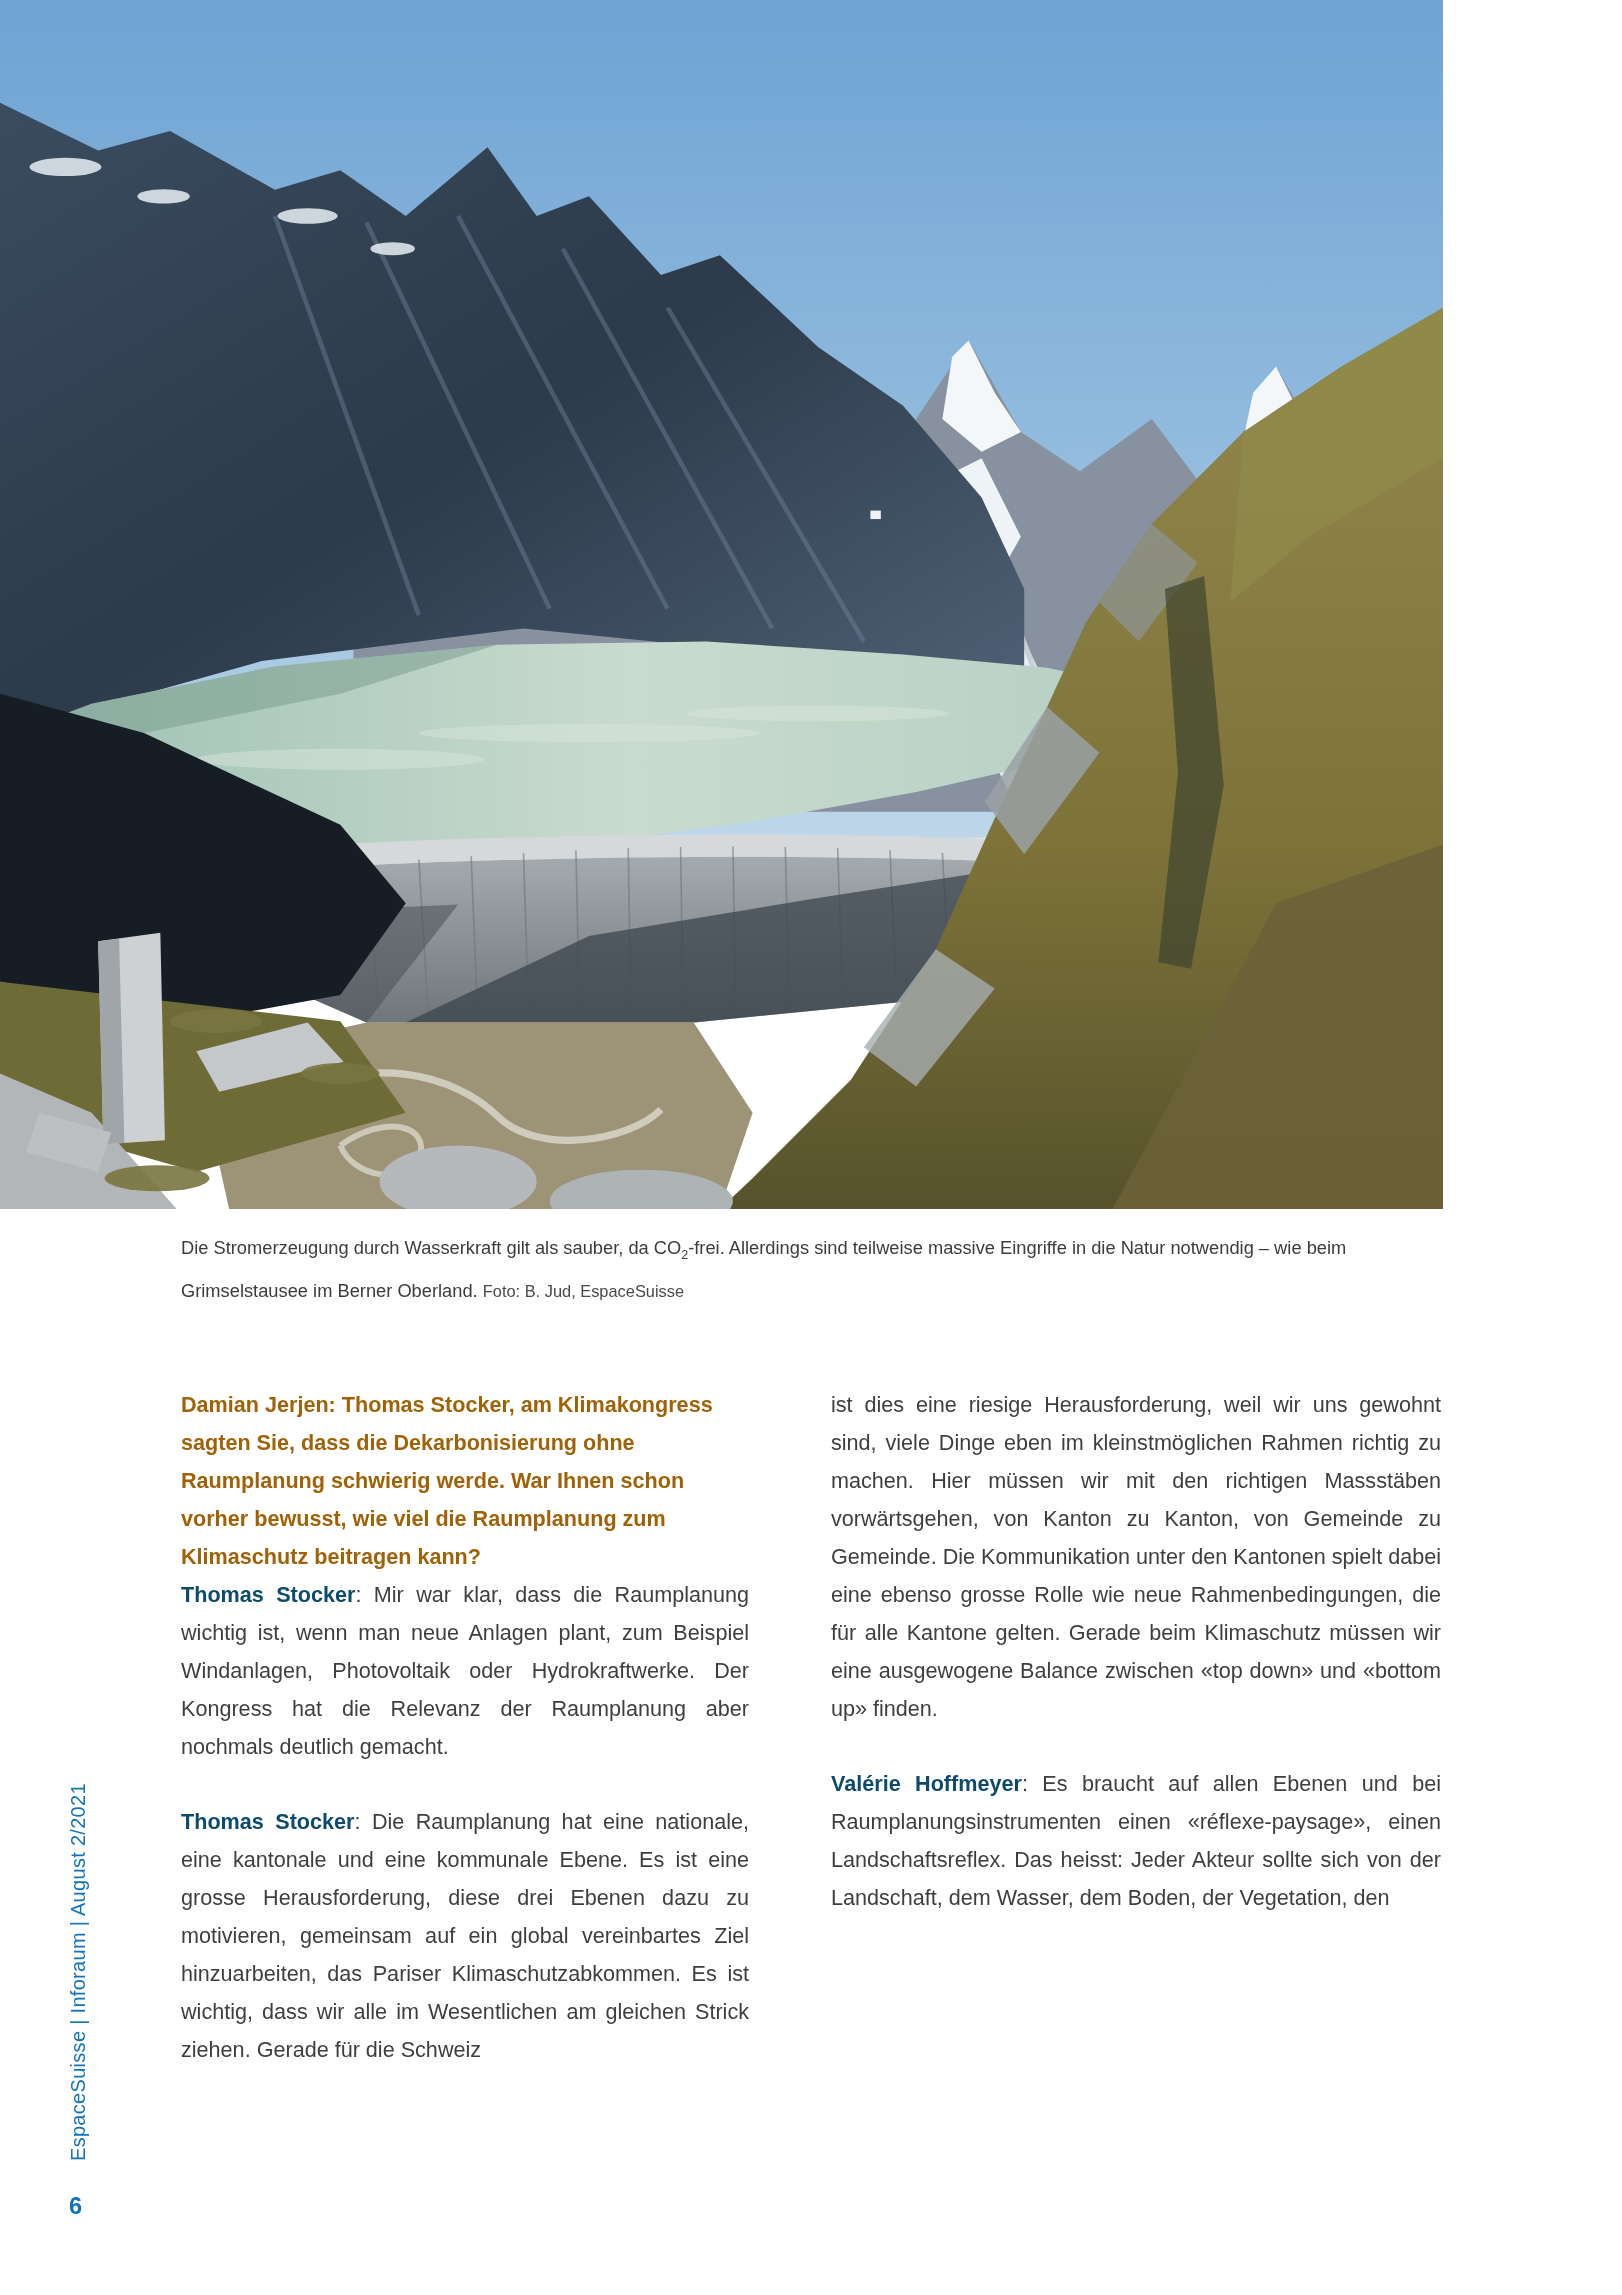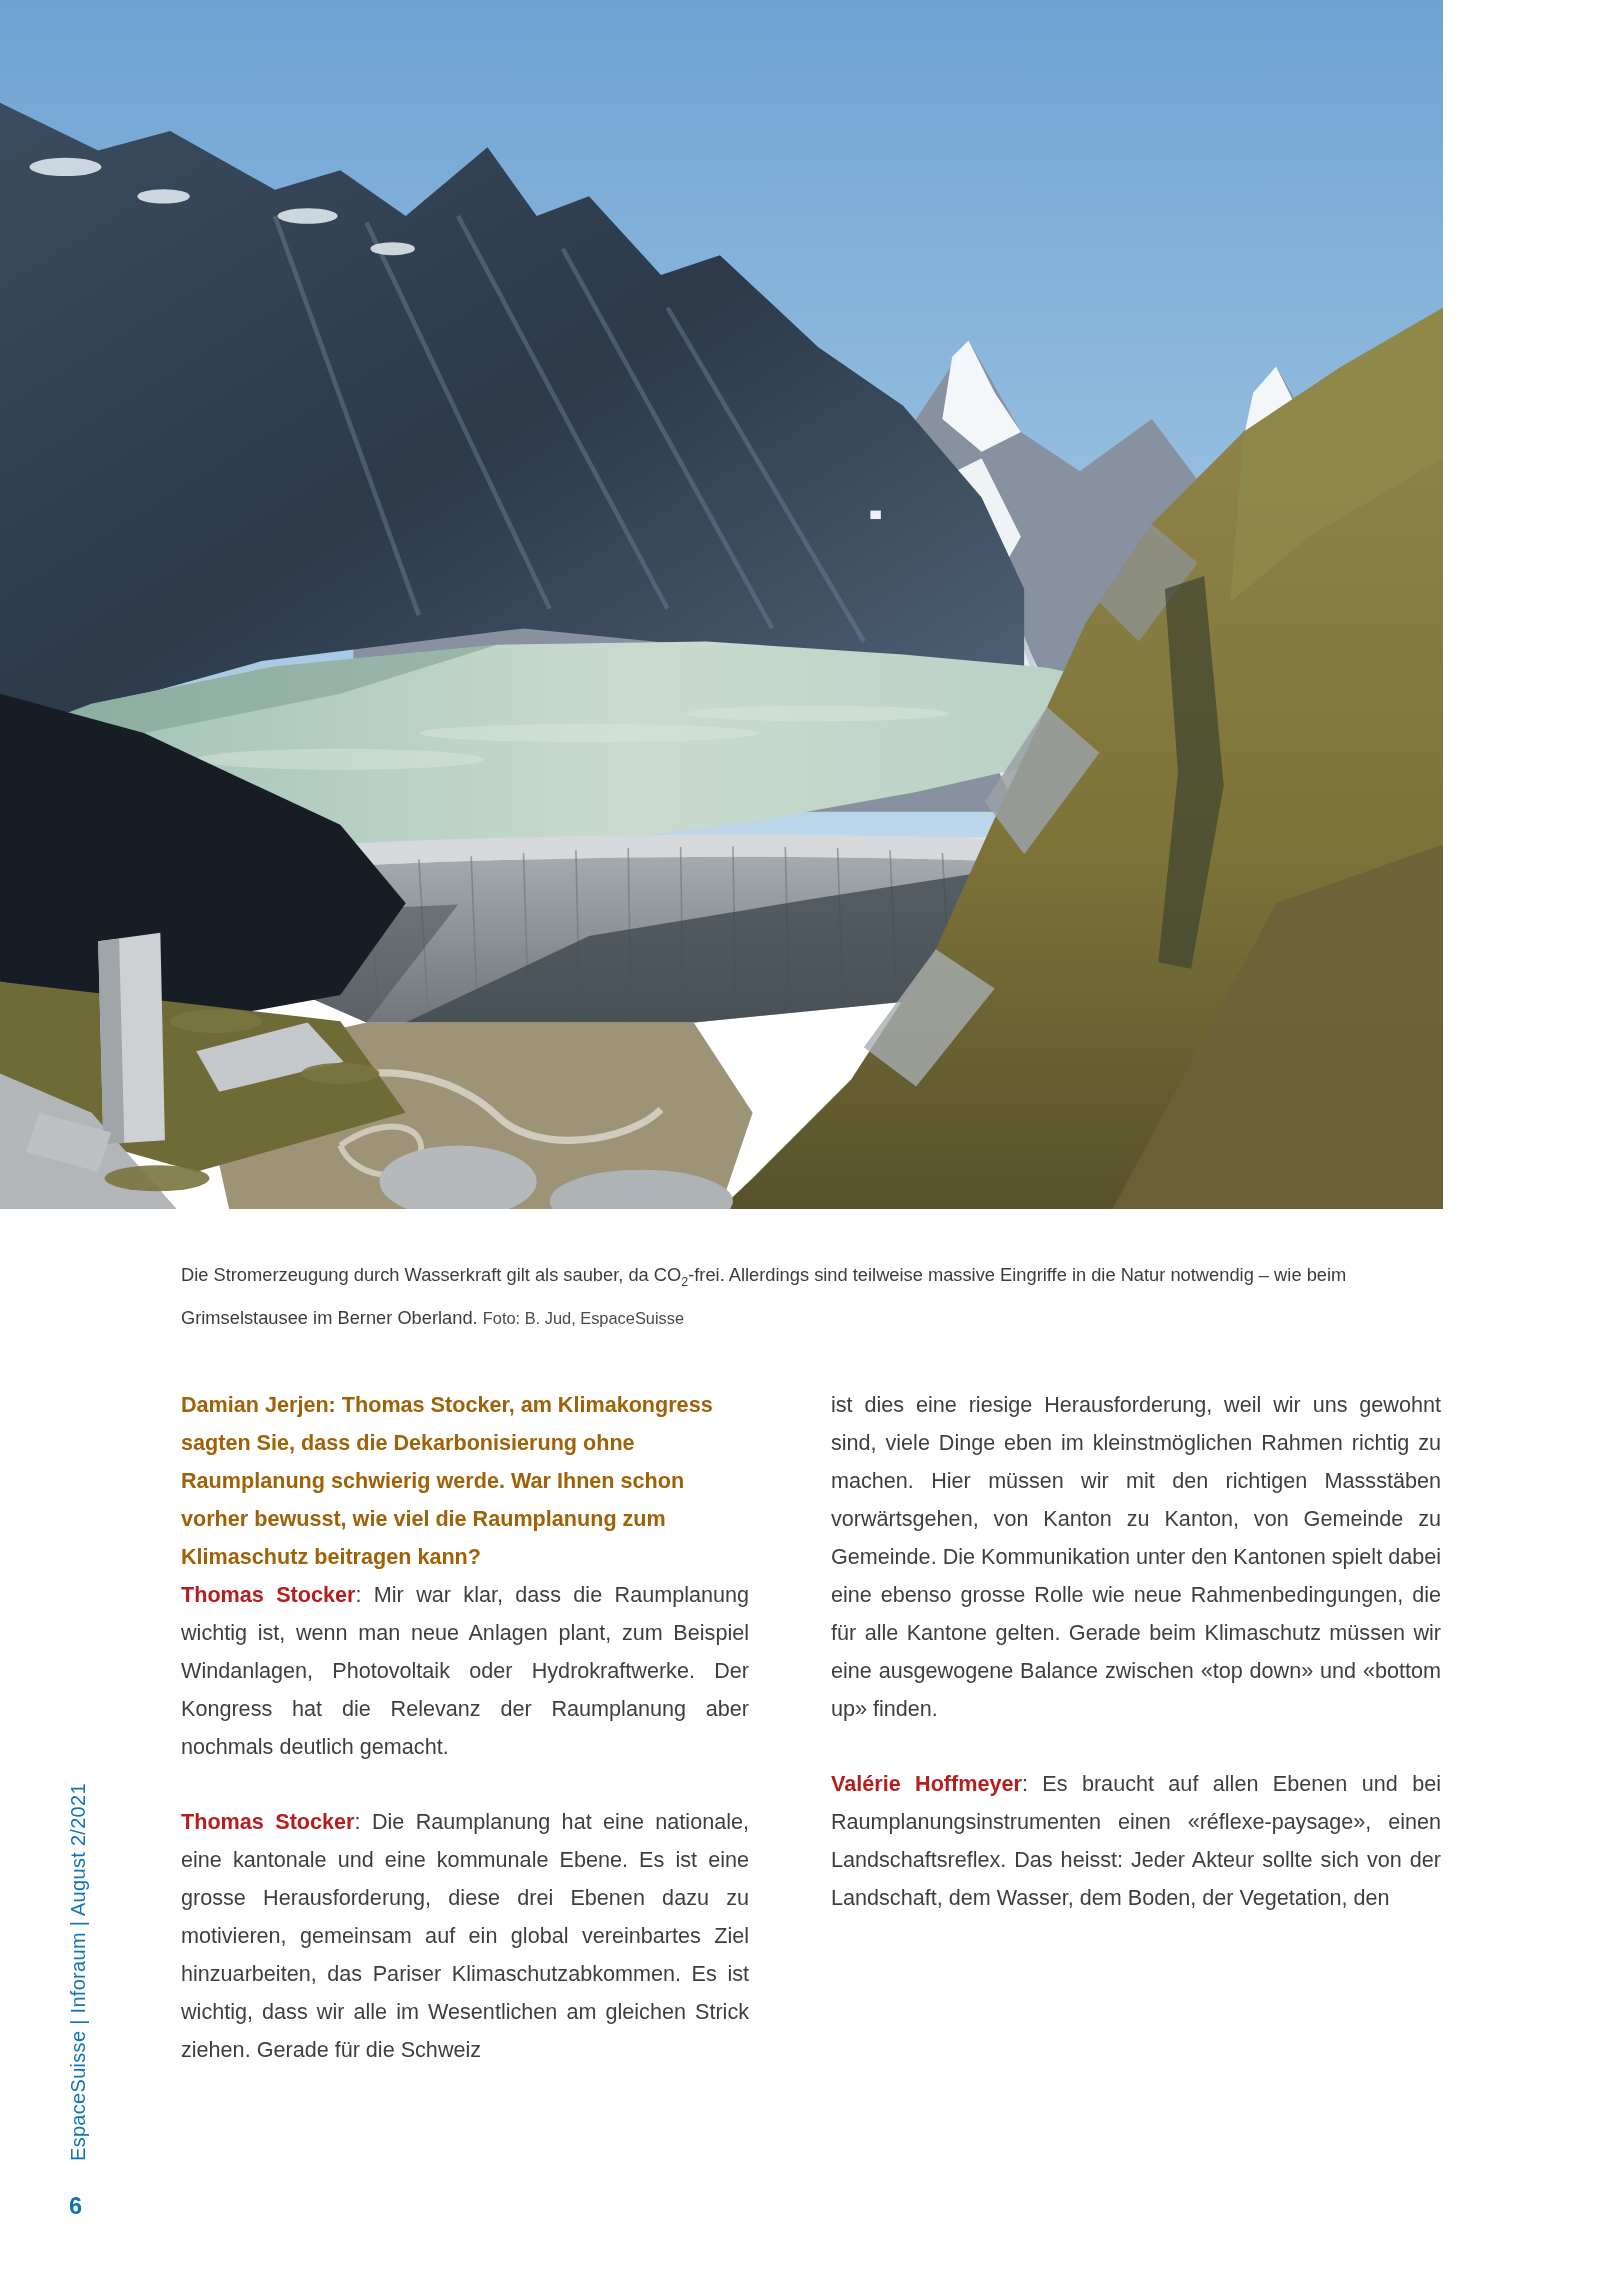--- a/index.html
+++ b/index.html
@@ -11,21 +11,21 @@
     overflow:hidden;
   }
   
   .photo{
     position:absolute;left:0;top:0;width:1443px;height:1209px;
     overflow:hidden;
   }
   .photo svg{display:block;width:100%;height:100%;}
   
   .caption{
-    position:absolute;left:181px;top:1257px;width:1260px;
+    position:absolute;left:181px;top:1230px;width:1260px;
     font-size:18.3px;line-height:36px;color:#3c3c3c;
   }
   .caption sub{font-size:12.4px;}
   .caption .credit{font-size:16.4px;color:#4a4a4a;}
   
   .columns{
     position:absolute;left:181px;top:1386px;width:1260px;
     display:flex;
   }
   .col{hyphens:auto;}
@@ -37,21 +37,21 @@
     text-align:justify;
     color:#3e3e3e;
     overflow-wrap:break-word;
   }
   .col p.question{
     color:#a16207;
     text-align:left;
     font-weight:600;
   }
   .col p.spacer{height:37px;}
-  .col p .speaker{font-weight:bold;color:#b91c1c;}
+  .col p .speaker{font-weight:bold;color:#0c4a6e;}
   
   .journal-vertical{
     position:absolute;
     left:67px;top:2161px;
     transform:rotate(-90deg);
     transform-origin:0 0;
     white-space:nowrap;
     font-size:20px;
     color:#1174bb;
     letter-spacing:0.3px;

